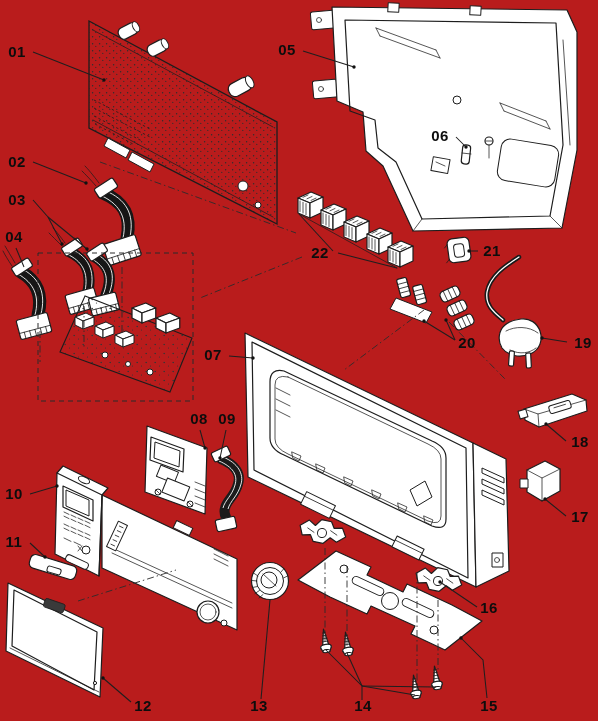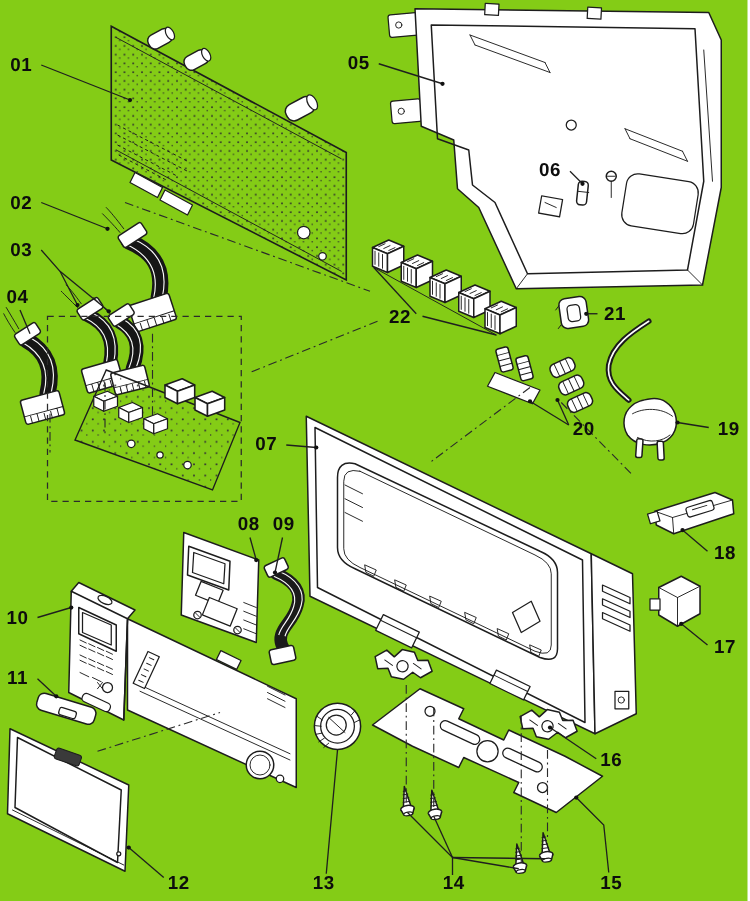--- a/index.html
+++ b/index.html
@@ -1,17 +1,17 @@
 <!DOCTYPE html>
 <html><head>
 <meta charset="utf-8">
 <style>
   html,body{margin:0;padding:0}
   body{width:600px;height:721px;background:#ffffff;font-family:"Liberation Sans",sans-serif;overflow:hidden}
-  .stage{position:relative;width:598px;height:721px;background:#84cc16}
+  .stage{position:relative;width:598px;height:721px;background:#b91c1c}
   svg{display:block}
   .ln{fill:none;stroke:#1d1d1d;stroke-width:1.2;stroke-linejoin:round;stroke-linecap:round}
   .lnf{fill:#ffffff;stroke:#1d1d1d;stroke-width:1.2;stroke-linejoin:round}
   .lnf2{fill:#ffffff;stroke:#1d1d1d;stroke-width:1;stroke-linejoin:round}
   .thin{stroke-width:.75}
   .dash{fill:none;stroke:#2b2b2b;stroke-width:.9;stroke-dasharray:7 3 1.5 3}
   .dashbox{fill:none;stroke:#2b2b2b;stroke-width:1;stroke-dasharray:5 4}
   .pins{fill:none;stroke:#1d1d1d;stroke-width:.8;stroke-dasharray:2.5 2.5}
   .band{fill:none;stroke:#161616;stroke-width:13;stroke-linecap:round}
   .band2{fill:none;stroke:#161616;stroke-width:11;stroke-linecap:round}

